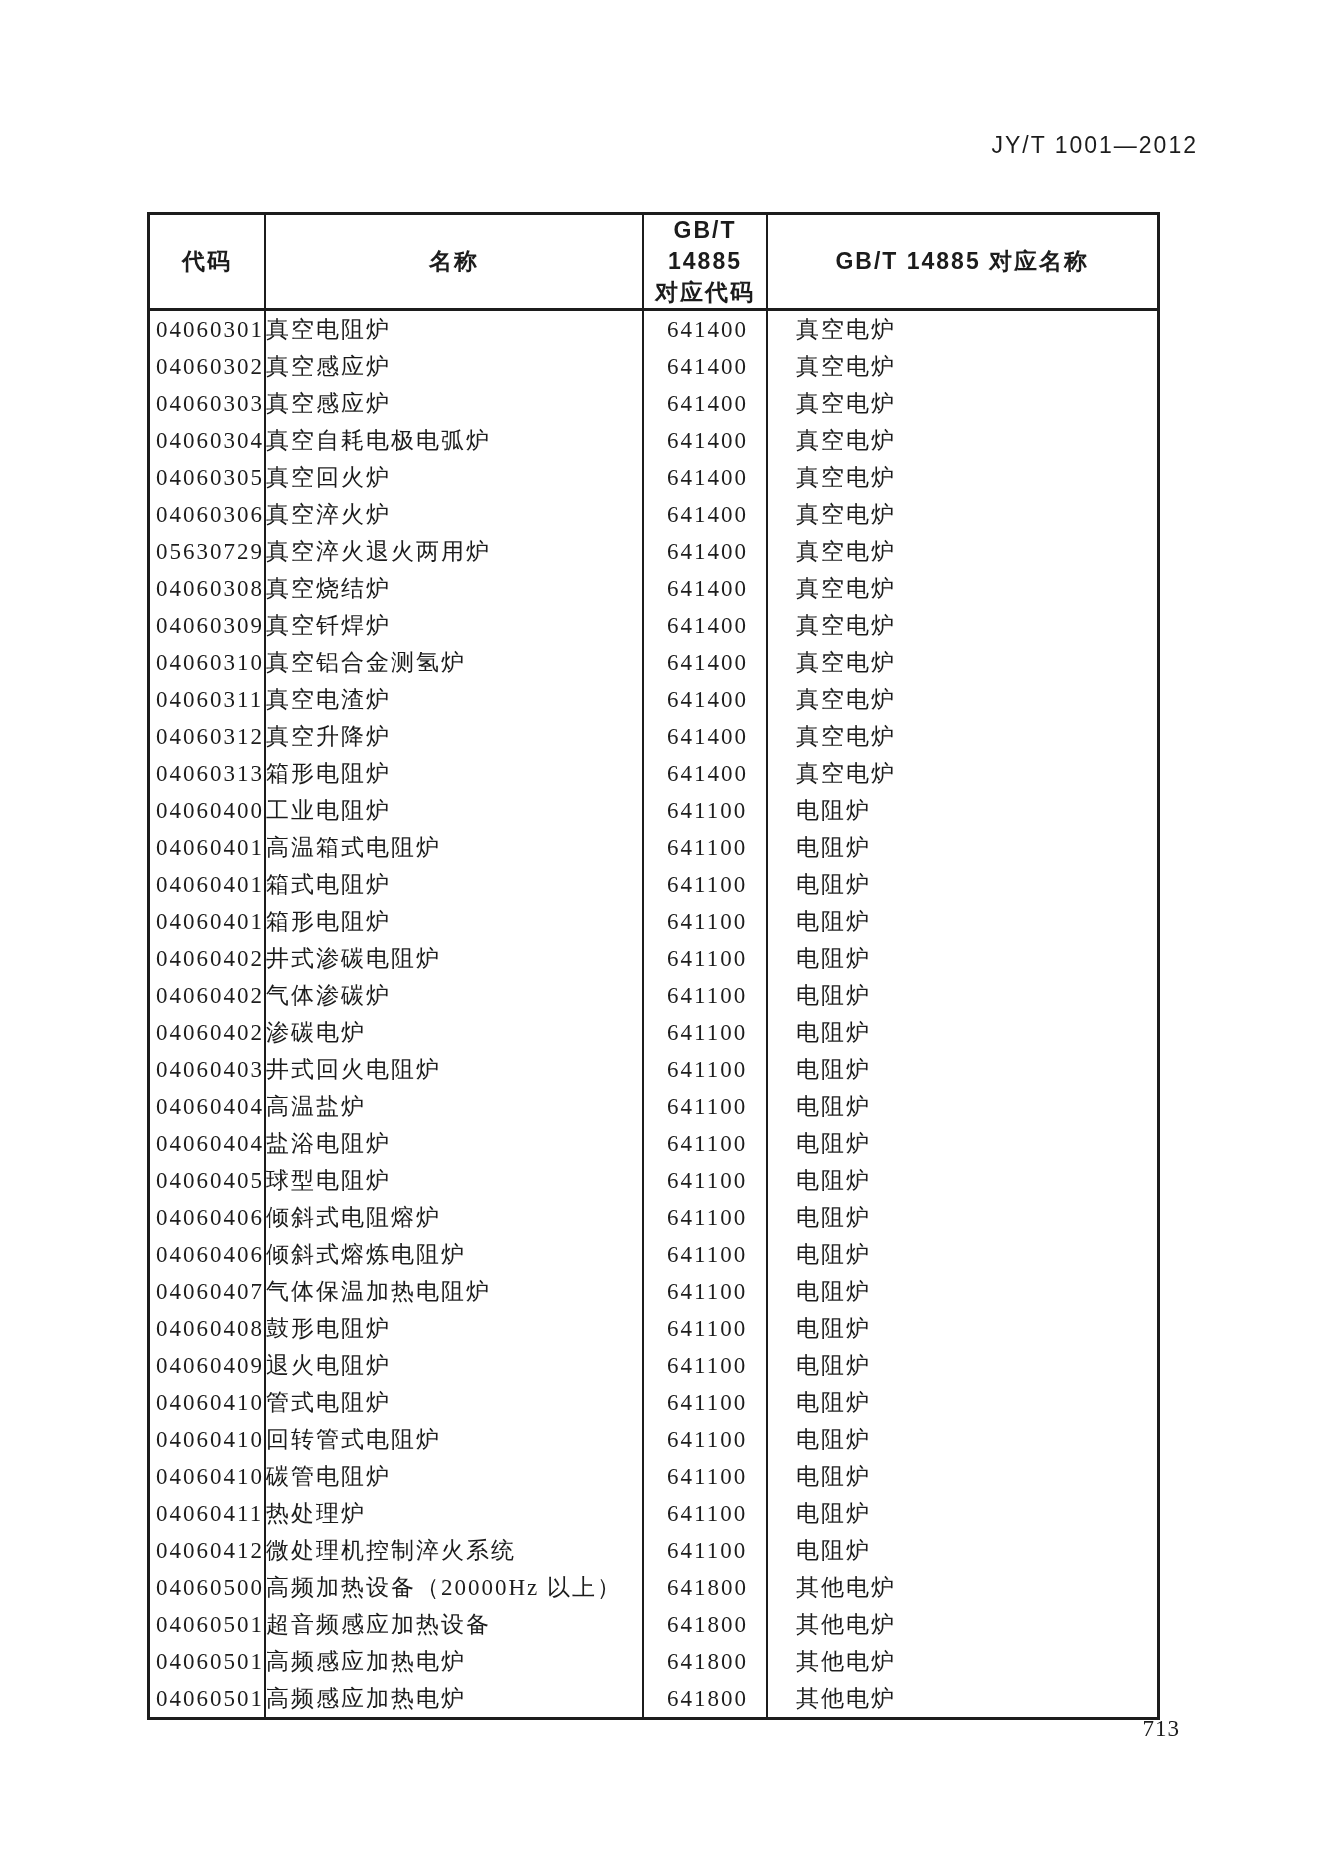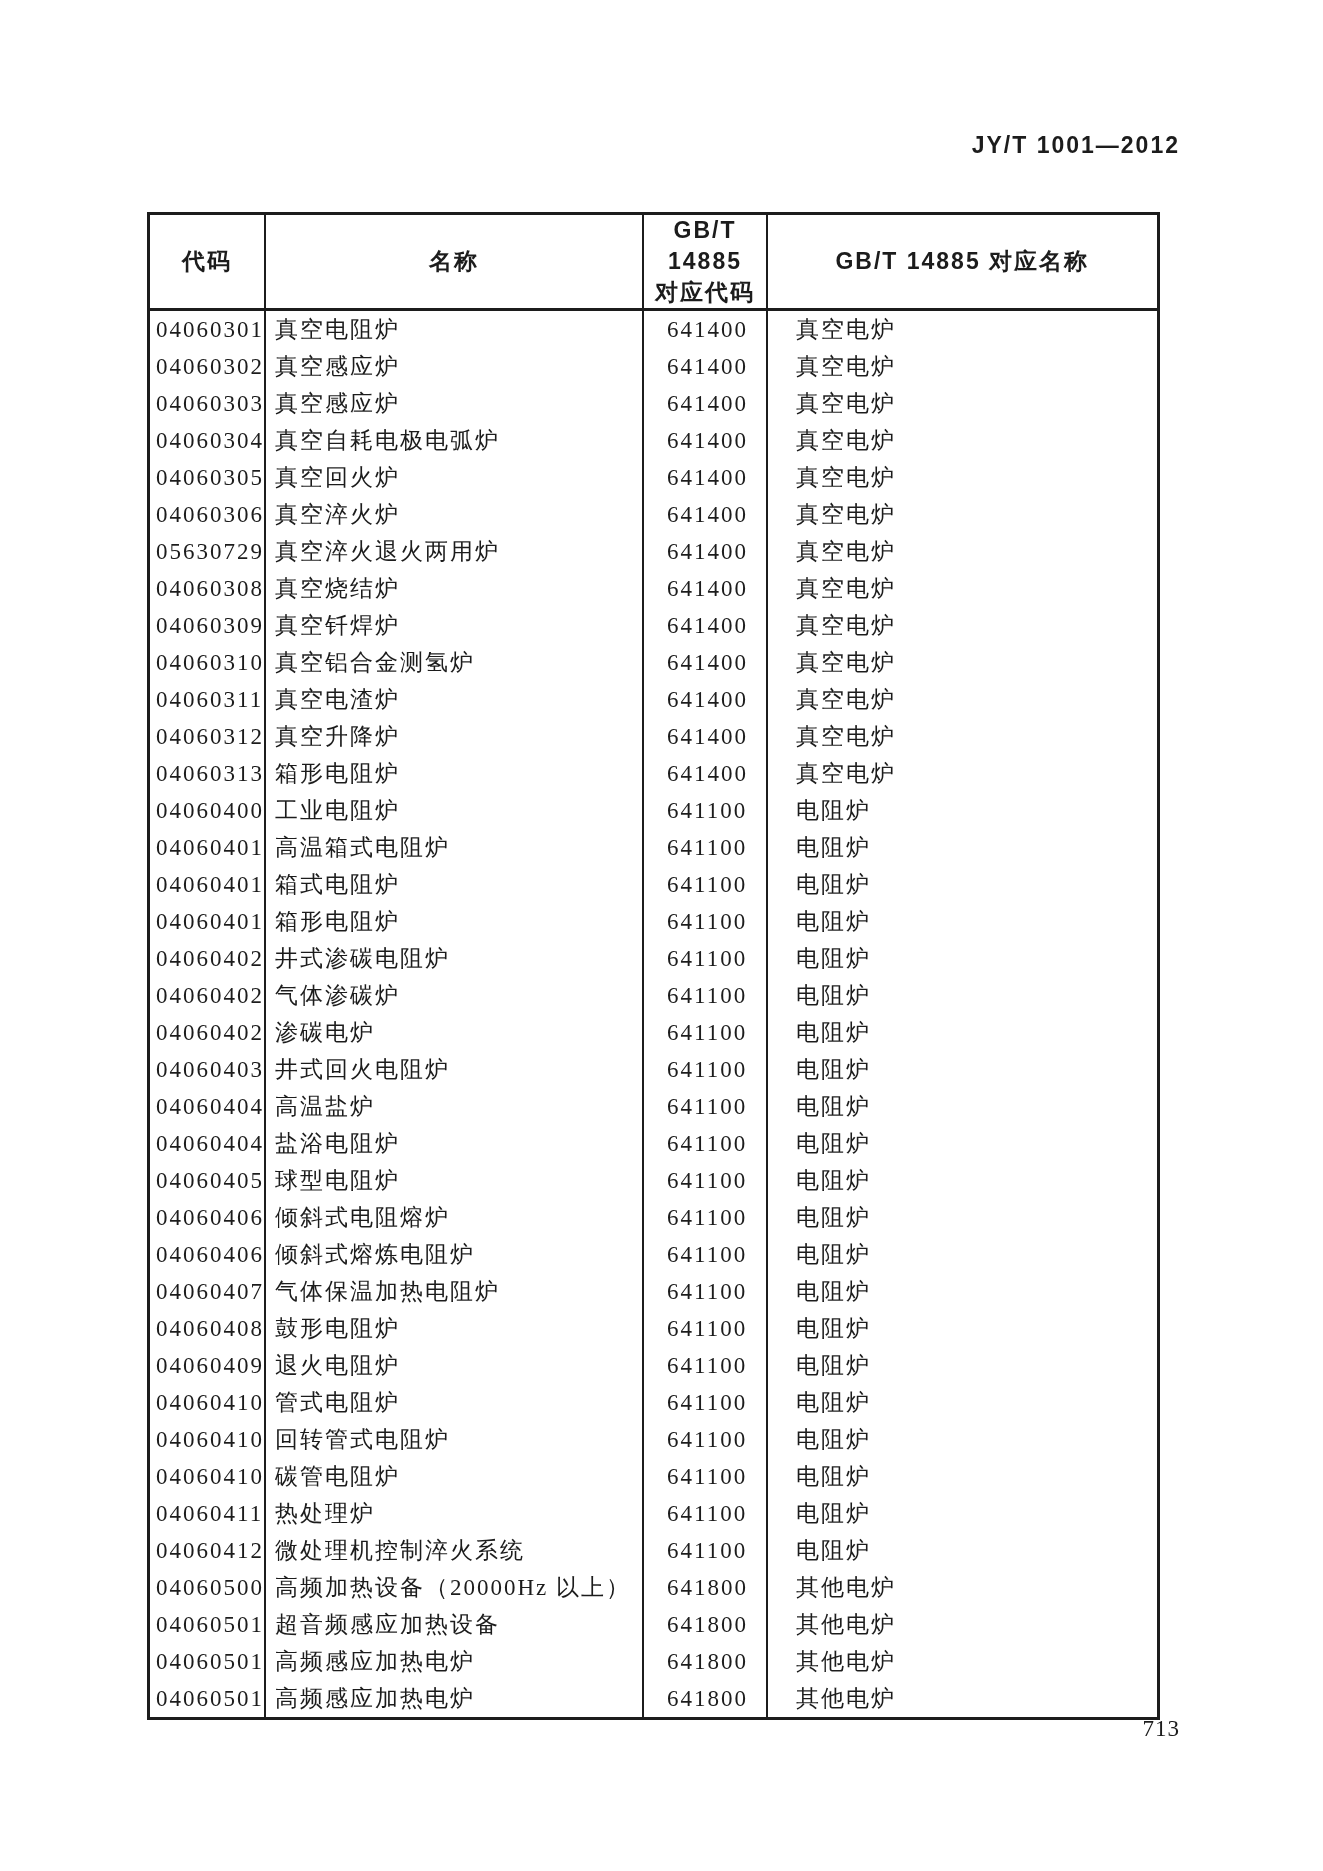--- a/index.html
+++ b/index.html
@@ -12,23 +12,23 @@
     width: 1323px;
     height: 1871px;
     background: #ffffff;
     color: #1c1c1c;
     font-family: "Liberation Serif", "DejaVu Serif", serif;
     overflow: hidden;
   }
   .doc-ref {
     position: absolute;
     top: 132px;
-    right: 143px;
+    right: 125px;
     font-family: "Liberation Sans", "DejaVu Sans", sans-serif;
-    font-weight: 700;
+    font-weight: 400;
     font-size: 23px;
     letter-spacing: 2px;
     color: #1c1c1c;
   }
   table.code-table {
     position: absolute;
     left: 147px;
     top: 212px;
     border-collapse: collapse;
     table-layout: fixed;
@@ -61,21 +61,21 @@
     border-top: none;
     border-bottom: none;
     height: 37px;
     vertical-align: middle;
     font-size: 23px;
     letter-spacing: 2px;
     padding: 0 0 0 6px;
     white-space: nowrap;
     overflow: hidden;
   }
-  table.code-table tbody td.c2 { padding-left: 9px; }
+  table.code-table tbody td.c2 { padding-left: 0; }
   table.code-table tbody td.c3 { padding-left: 23px; }
   table.code-table tbody td.c4 { padding-left: 28px; }
 
   .page-number {
     position: absolute;
     top: 1716px;
     right: 143px;
     font-size: 23px;
     letter-spacing: 1px;
     color: #1c1c1c;

